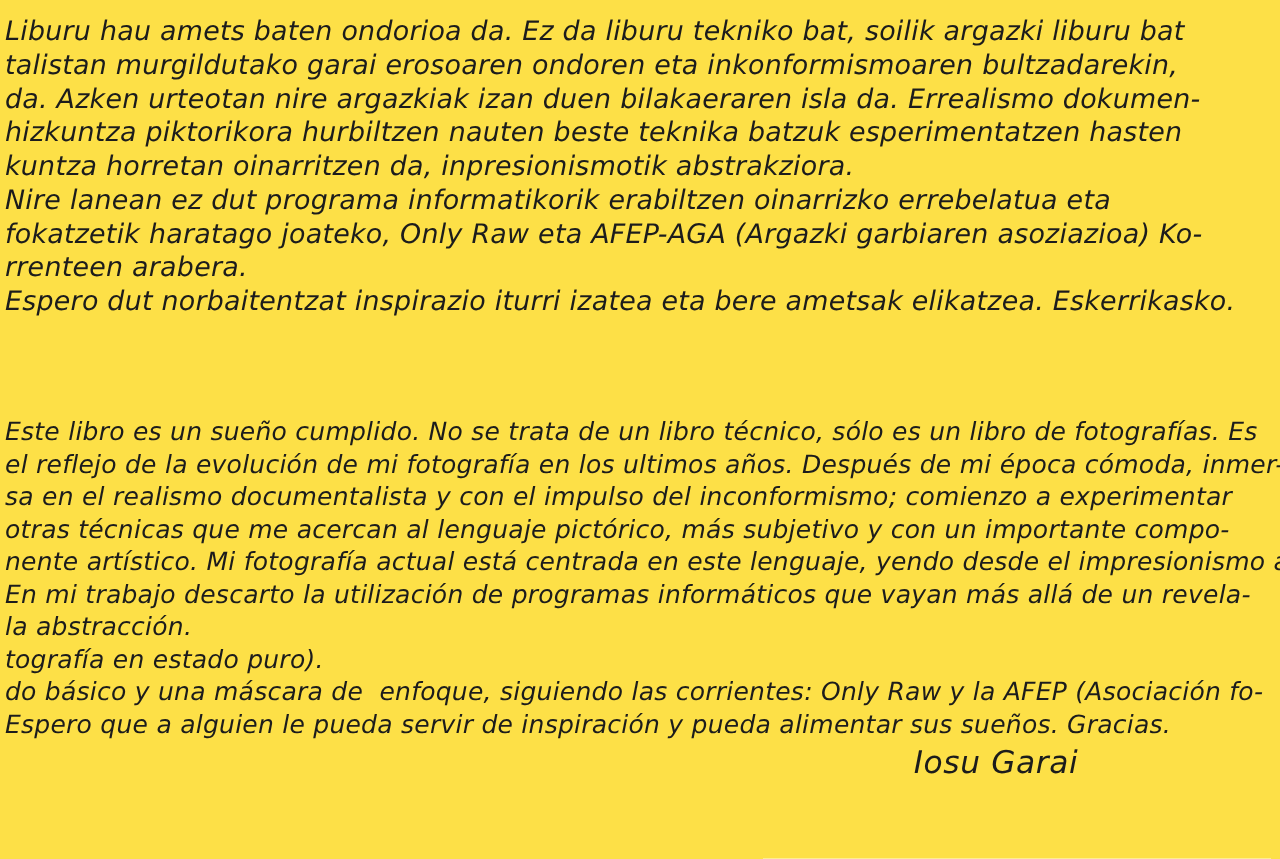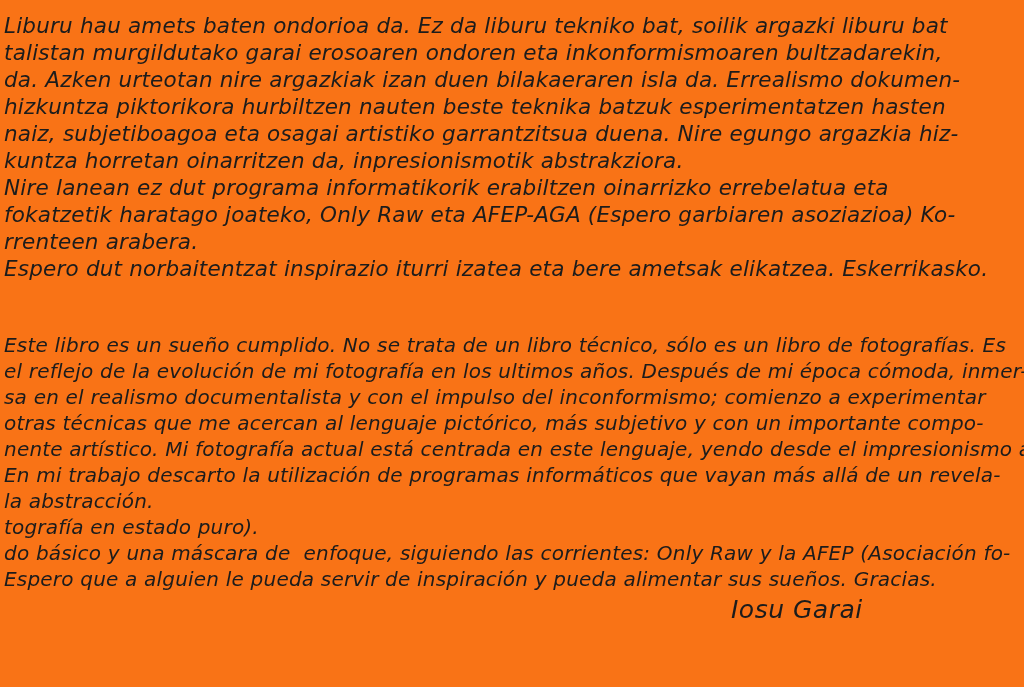--- a/index.html
+++ b/index.html
@@ -7,21 +7,21 @@
     width: 1024px;
     height: 687px;
     background: #ffffff;
     overflow: hidden;
     font-family: "DejaVu Sans", sans-serif;
   }
   .page {
     position: relative;
     width: 1024px;
     height: 687px;
-    background: #f97316;
+    background: #fde047;
     color: #1c1c1c;
   }
   .text-block {
     position: absolute;
     left: 4px;
     right: 2px;
     font-style: italic;
   }
   .basque-block {
     top: 12px;
@@ -52,24 +52,23 @@
 </head>
 <body>
 
 <div class="page">
 
   <div class="text-block basque-block">
     <div class="line">Liburu hau amets baten ondorioa da. Ez da liburu tekniko bat, soilik argazki liburu bat</div>
     <div class="line">talistan murgildutako garai erosoaren ondoren eta inkonformismoaren bultzadarekin,</div>
     <div class="line">da. Azken urteotan nire argazkiak izan duen bilakaeraren isla da. Errealismo dokumen-</div>
     <div class="line">hizkuntza piktorikora hurbiltzen nauten beste teknika batzuk esperimentatzen hasten</div>
-    <div class="line">naiz, subjetiboagoa eta osagai artistiko garrantzitsua duena. Nire egungo argazkia hiz-</div>
     <div class="line">kuntza horretan oinarritzen da, inpresionismotik abstrakziora.</div>
     <div class="line">Nire lanean ez dut programa informatikorik erabiltzen oinarrizko errebelatua eta</div>
-    <div class="line">fokatzetik haratago joateko, Only Raw eta AFEP-AGA (Espero garbiaren asoziazioa) Ko-</div>
+    <div class="line">fokatzetik haratago joateko, Only Raw eta AFEP-AGA (Argazki garbiaren asoziazioa) Ko-</div>
     <div class="line">rrenteen arabera.</div>
     <div class="line">Espero dut norbaitentzat inspirazio iturri izatea eta bere ametsak elikatzea. Eskerrikasko.</div>
   </div>
 
   <div class="text-block spanish-block">
     <div class="line">Este libro es un sueño cumplido. No se trata de un libro técnico, sólo es un libro de fotografías. Es</div>
     <div class="line">el reflejo de la evolución de mi fotografía en los ultimos años. Después de mi época cómoda, inmer-</div>
     <div class="line">sa en el realismo documentalista y con el impulso del inconformismo; comienzo a experimentar</div>
     <div class="line">otras técnicas que me acercan al lenguaje pictórico, más subjetivo y con un importante compo-</div>
     <div class="line">nente artístico. Mi fotografía actual está centrada en este lenguaje, yendo desde el impresionismo a</div>

